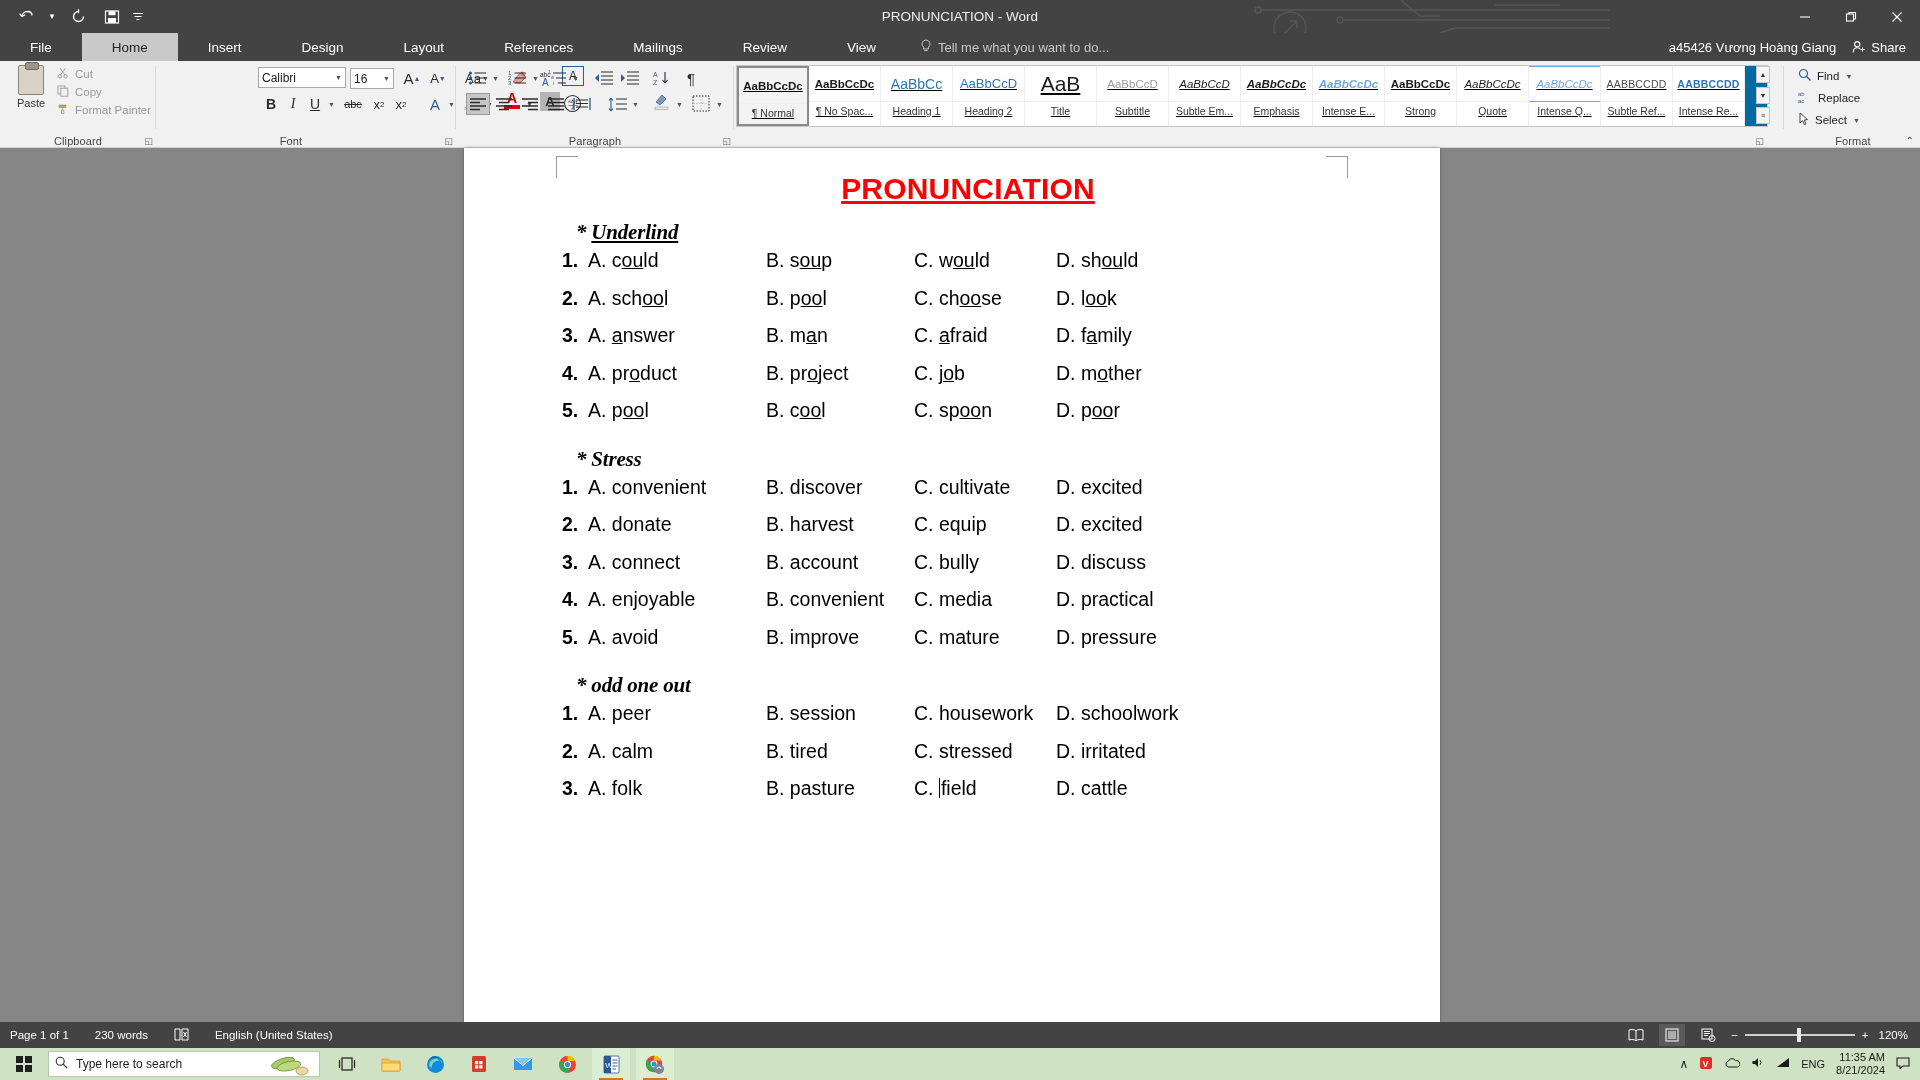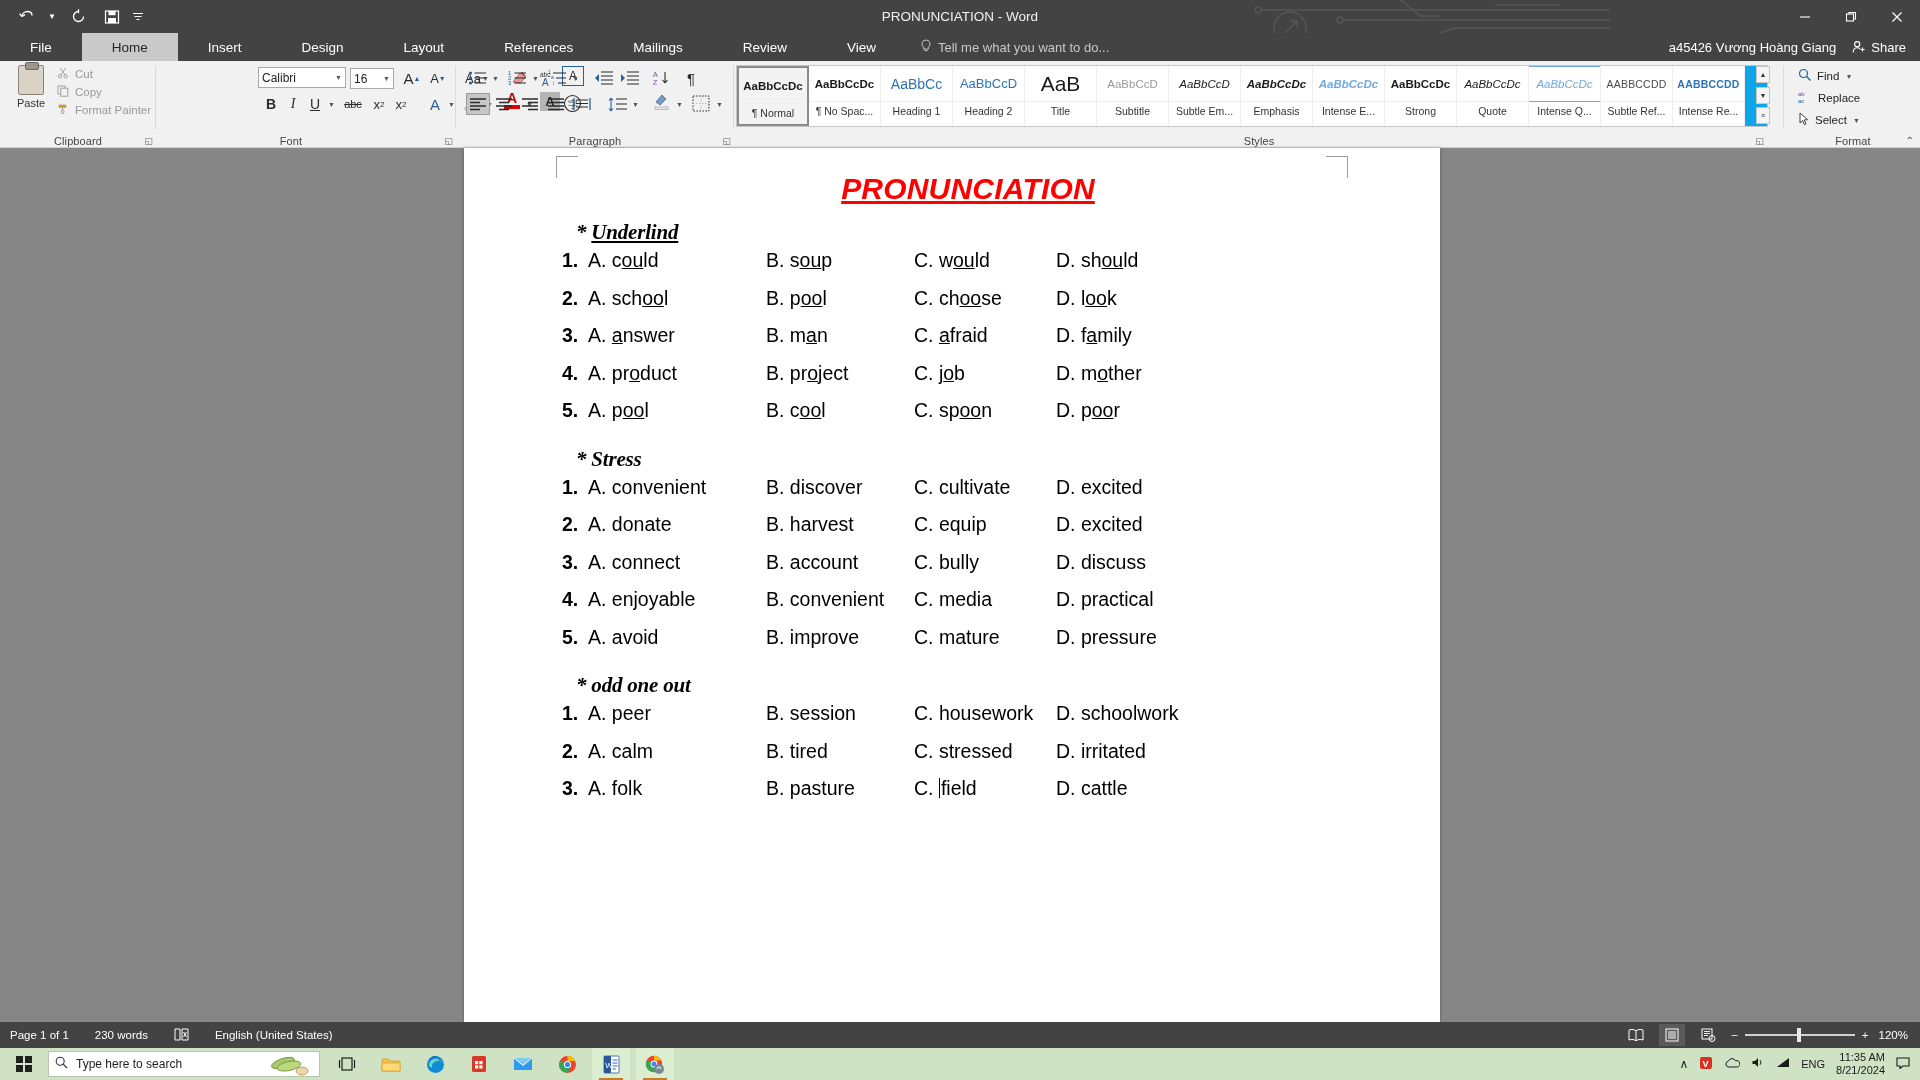--- a/index.html
+++ b/index.html
@@ -112,21 +112,21 @@
   
   .picon {
     position: absolute; display: flex; align-items: center; justify-content: center;
     height: 22px; font-size: 12px; color: #2b2b2b;
   }
   .picon.sel { background: #c6c6c6; border: 1px solid #9a9a9a; }
 
   
   .styles-wrap {
     position: absolute; left: 736px; top: 4px; width: 1032px; height: 62px;
-    border: 1px solid #c6c6c6; background: #0ea5e9; display: flex; overflow: hidden;
+    border: 1px solid #c6c6c6; background: #0369a1; display: flex; overflow: hidden; text-decoration: underline;
   }
   .style-cell {
     width: 72px; height: 60px; background: #fff; border-right: 1px solid #eee;
     display: flex; flex-direction: column; align-items: center; justify-content: flex-start;
     flex: 0 0 72px;
   }
   .style-cell.active { border: 2px solid #8a8a8a; background: #f3f3f3; }
   .style-prev {
     height: 36px; width: 100%; display: flex; align-items: center; justify-content: center;
     font-size: 11.5px; color: #1a1a1a; overflow: hidden; white-space: nowrap;
@@ -168,21 +168,20 @@
   .mk-tr { right: 92px; top: 8px; border-right: 1px solid #9a9a9a; border-top: 1px solid #9a9a9a; }
 
   .doc-body {
     position: absolute; left: 0; top: 0; width: 976px; height: 874px;
     padding: 24px 66px 0 98px; color: #000;
   }
   .doc-title {
     text-align: center; color: #ff0000; font-weight: bold; font-size: 30px;
     text-decoration: underline; letter-spacing: .2px; margin-bottom: 14px;
     font-family: "Liberation Sans", sans-serif;
-    font-style: italic;
   }
   .sec-head {
     font-family: "Liberation Serif", serif; font-weight: bold; font-style: italic;
     font-size: 23px; margin: 8px 0 6px 0; letter-spacing: -.2px;
   }
   .sub-head {
     font-family: "Liberation Serif", serif; font-weight: bold; font-style: italic;
     font-size: 21px; margin: 10px 0 4px 14px; letter-spacing: -.2px;
   }
   .sub-head .ul { text-decoration: underline; }
@@ -646,21 +645,20 @@
           <div class="style-cell">
             <div class="style-prev" style="color:#2e74b5;font-weight:bold;font-size:10.5px;letter-spacing:.2px;">AABBCCDD</div>
             <div class="style-name">Intense Re...</div>
           </div>
         </div>
       <div class="gallery-scroll" style="right:14px;">
         <div class="gs-btn">▲</div>
         <div class="gs-btn">▼</div>
         <div class="gs-btn">≡</div>
       </div>
-      <div class="grp-label">Styles</div>
       <div class="dlg" style="right:20px;">◱</div>
       <div class="grp-sep" style="right:0;"></div>
     </div>
 
     <div class="grp" style="left:1786px; width:134px;">
       <div class="ed-item" style="left:12px; top:7px;">
         <span>
           <svg width="14" height="14" viewBox="0 0 14 14">
               <circle cx="5.5" cy="5.5" r="4" stroke="#2a6099" stroke-width="1.2" fill="none"></circle>
               <path d="M8.6 8.6 L12.5 12.5" stroke="#2a6099" stroke-width="1.4"></path>

